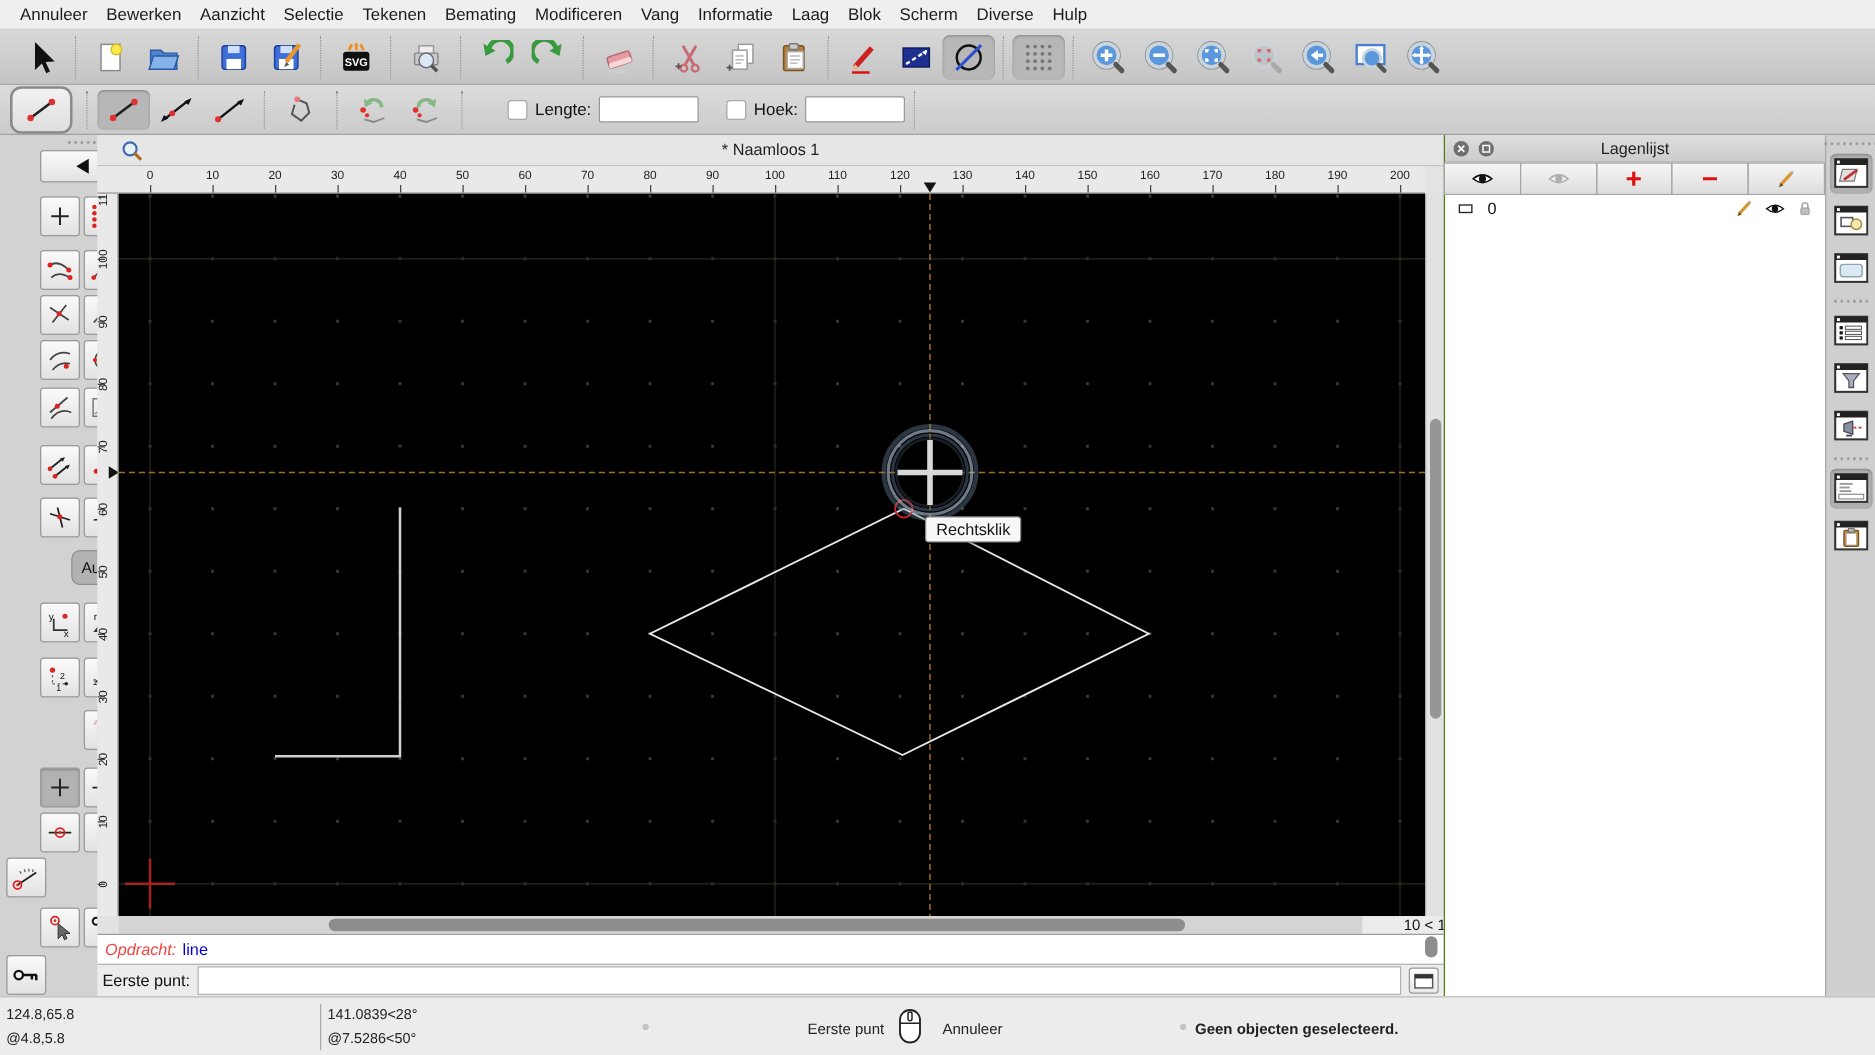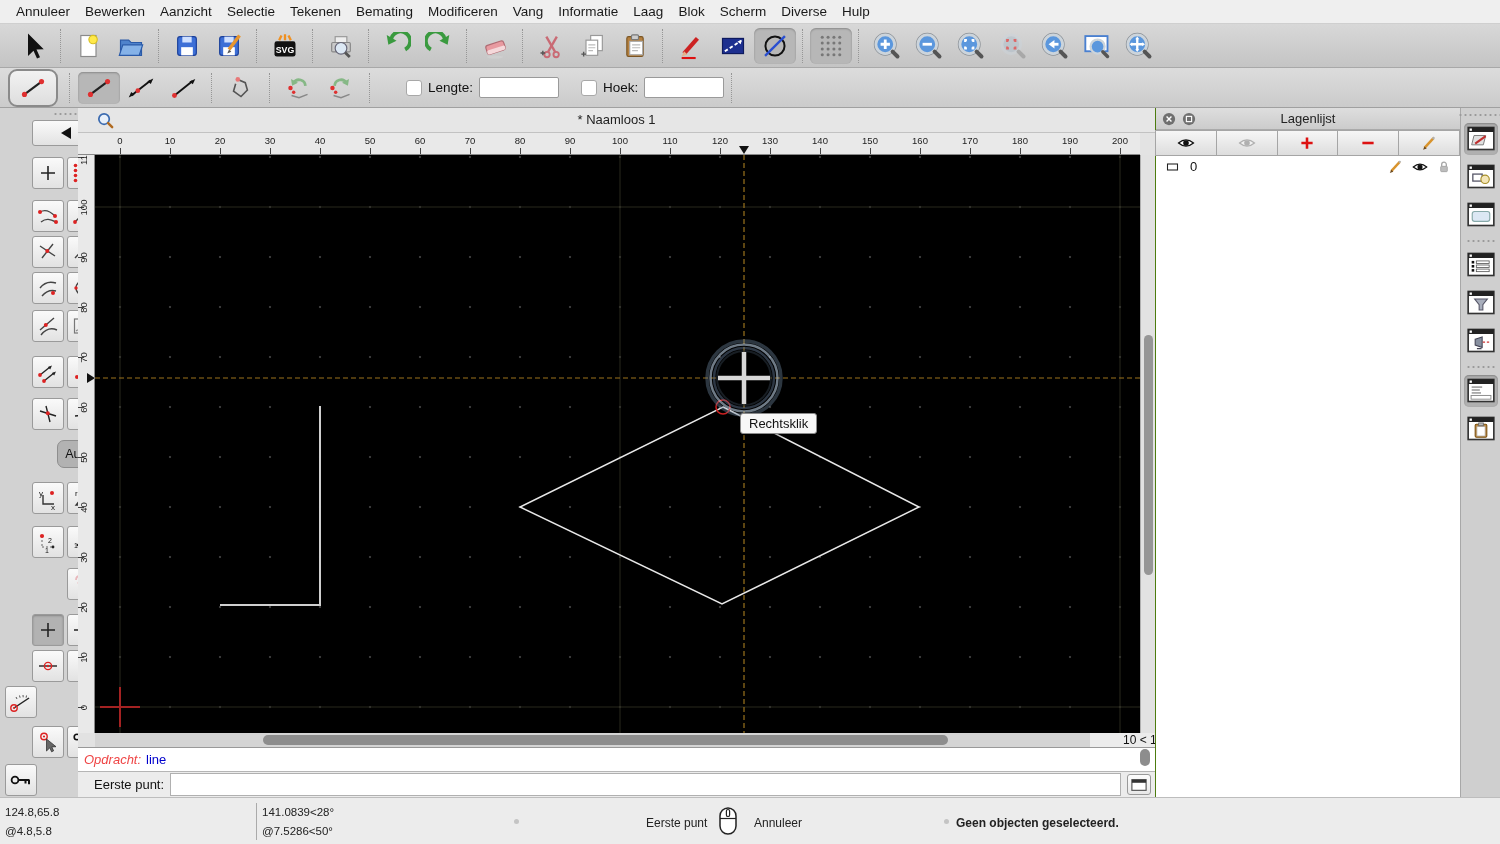--- a/index.html
+++ b/index.html
@@ -66,21 +66,21 @@
   .hthumb{position:absolute;top:2px;height:10px;border-radius:5px;background:#8d8d8d;}
   .zoomlabel{position:absolute;left:1012px;top:0;width:84px;height:14px;background:#ececec;font-size:12px;
              text-align:right;padding-right:4px;box-sizing:border-box;color:#111;line-height:14px;}
   .cmdhist{position:absolute;left:0;top:639px;width:1077px;height:24px;background:#fff;border-top:1px solid #999;
            box-sizing:border-box;font-size:13px;display:flex;align-items:center;padding-left:6px;}
   .cmdhist .pl{color:#ef4444;font-style:italic;}
   .cmdhist .pv{color:#0000cc;margin-left:5px;}
   .histscroll{position:absolute;right:3px;top:641px;width:12px;height:20px;}
   .histthumb{width:10px;height:17px;border-radius:5px;background:#8d8d8d;}
   .cmdrow{position:absolute;left:0;top:663px;width:1077px;height:26px;background:#ececec;border-top:1px solid #b5b5b5;
-          box-sizing:border-box;display:flex;align-items:center;padding:0 4px 0 16px;font-size:13px;}
+          box-sizing:border-box;display:flex;align-items:center;padding:0 4px 0 4px;font-size:13px;}
   .cmdinput{flex:1;height:19px;background:#fff;border:1px solid #b0b0b0;margin:0 6px;font-size:13px;font-family:"Liberation Sans",sans-serif;}
   .winbtn{width:24px;height:21px;background:linear-gradient(#fdfdfd,#e8e8e8);border:1px solid #9a9a9a;border-radius:3px;
           display:flex;align-items:center;justify-content:center;box-sizing:border-box;}
   
   .rp{position:absolute;left:1155px;top:108px;width:305px;bottom:47px;background:#fff;border-left:1px solid #4d7c0f;box-sizing:border-box;}
   .rp-title{position:absolute;left:0;top:0;width:100%;height:22px;background:linear-gradient(#dedede,#cccccc);
             border-bottom:1px solid #aaa;box-sizing:border-box;}
   .rp-title .t{position:absolute;left:0;top:3px;width:100%;text-align:center;font-size:13px;color:#222;}
   .rp-tools{position:absolute;left:0;top:22px;width:100%;height:26px;display:flex;}
   .rp-tb{flex:1;border:1px solid #a5a5a5;margin-left:-1px;background:linear-gradient(#f6f6f6,#dddddd);

